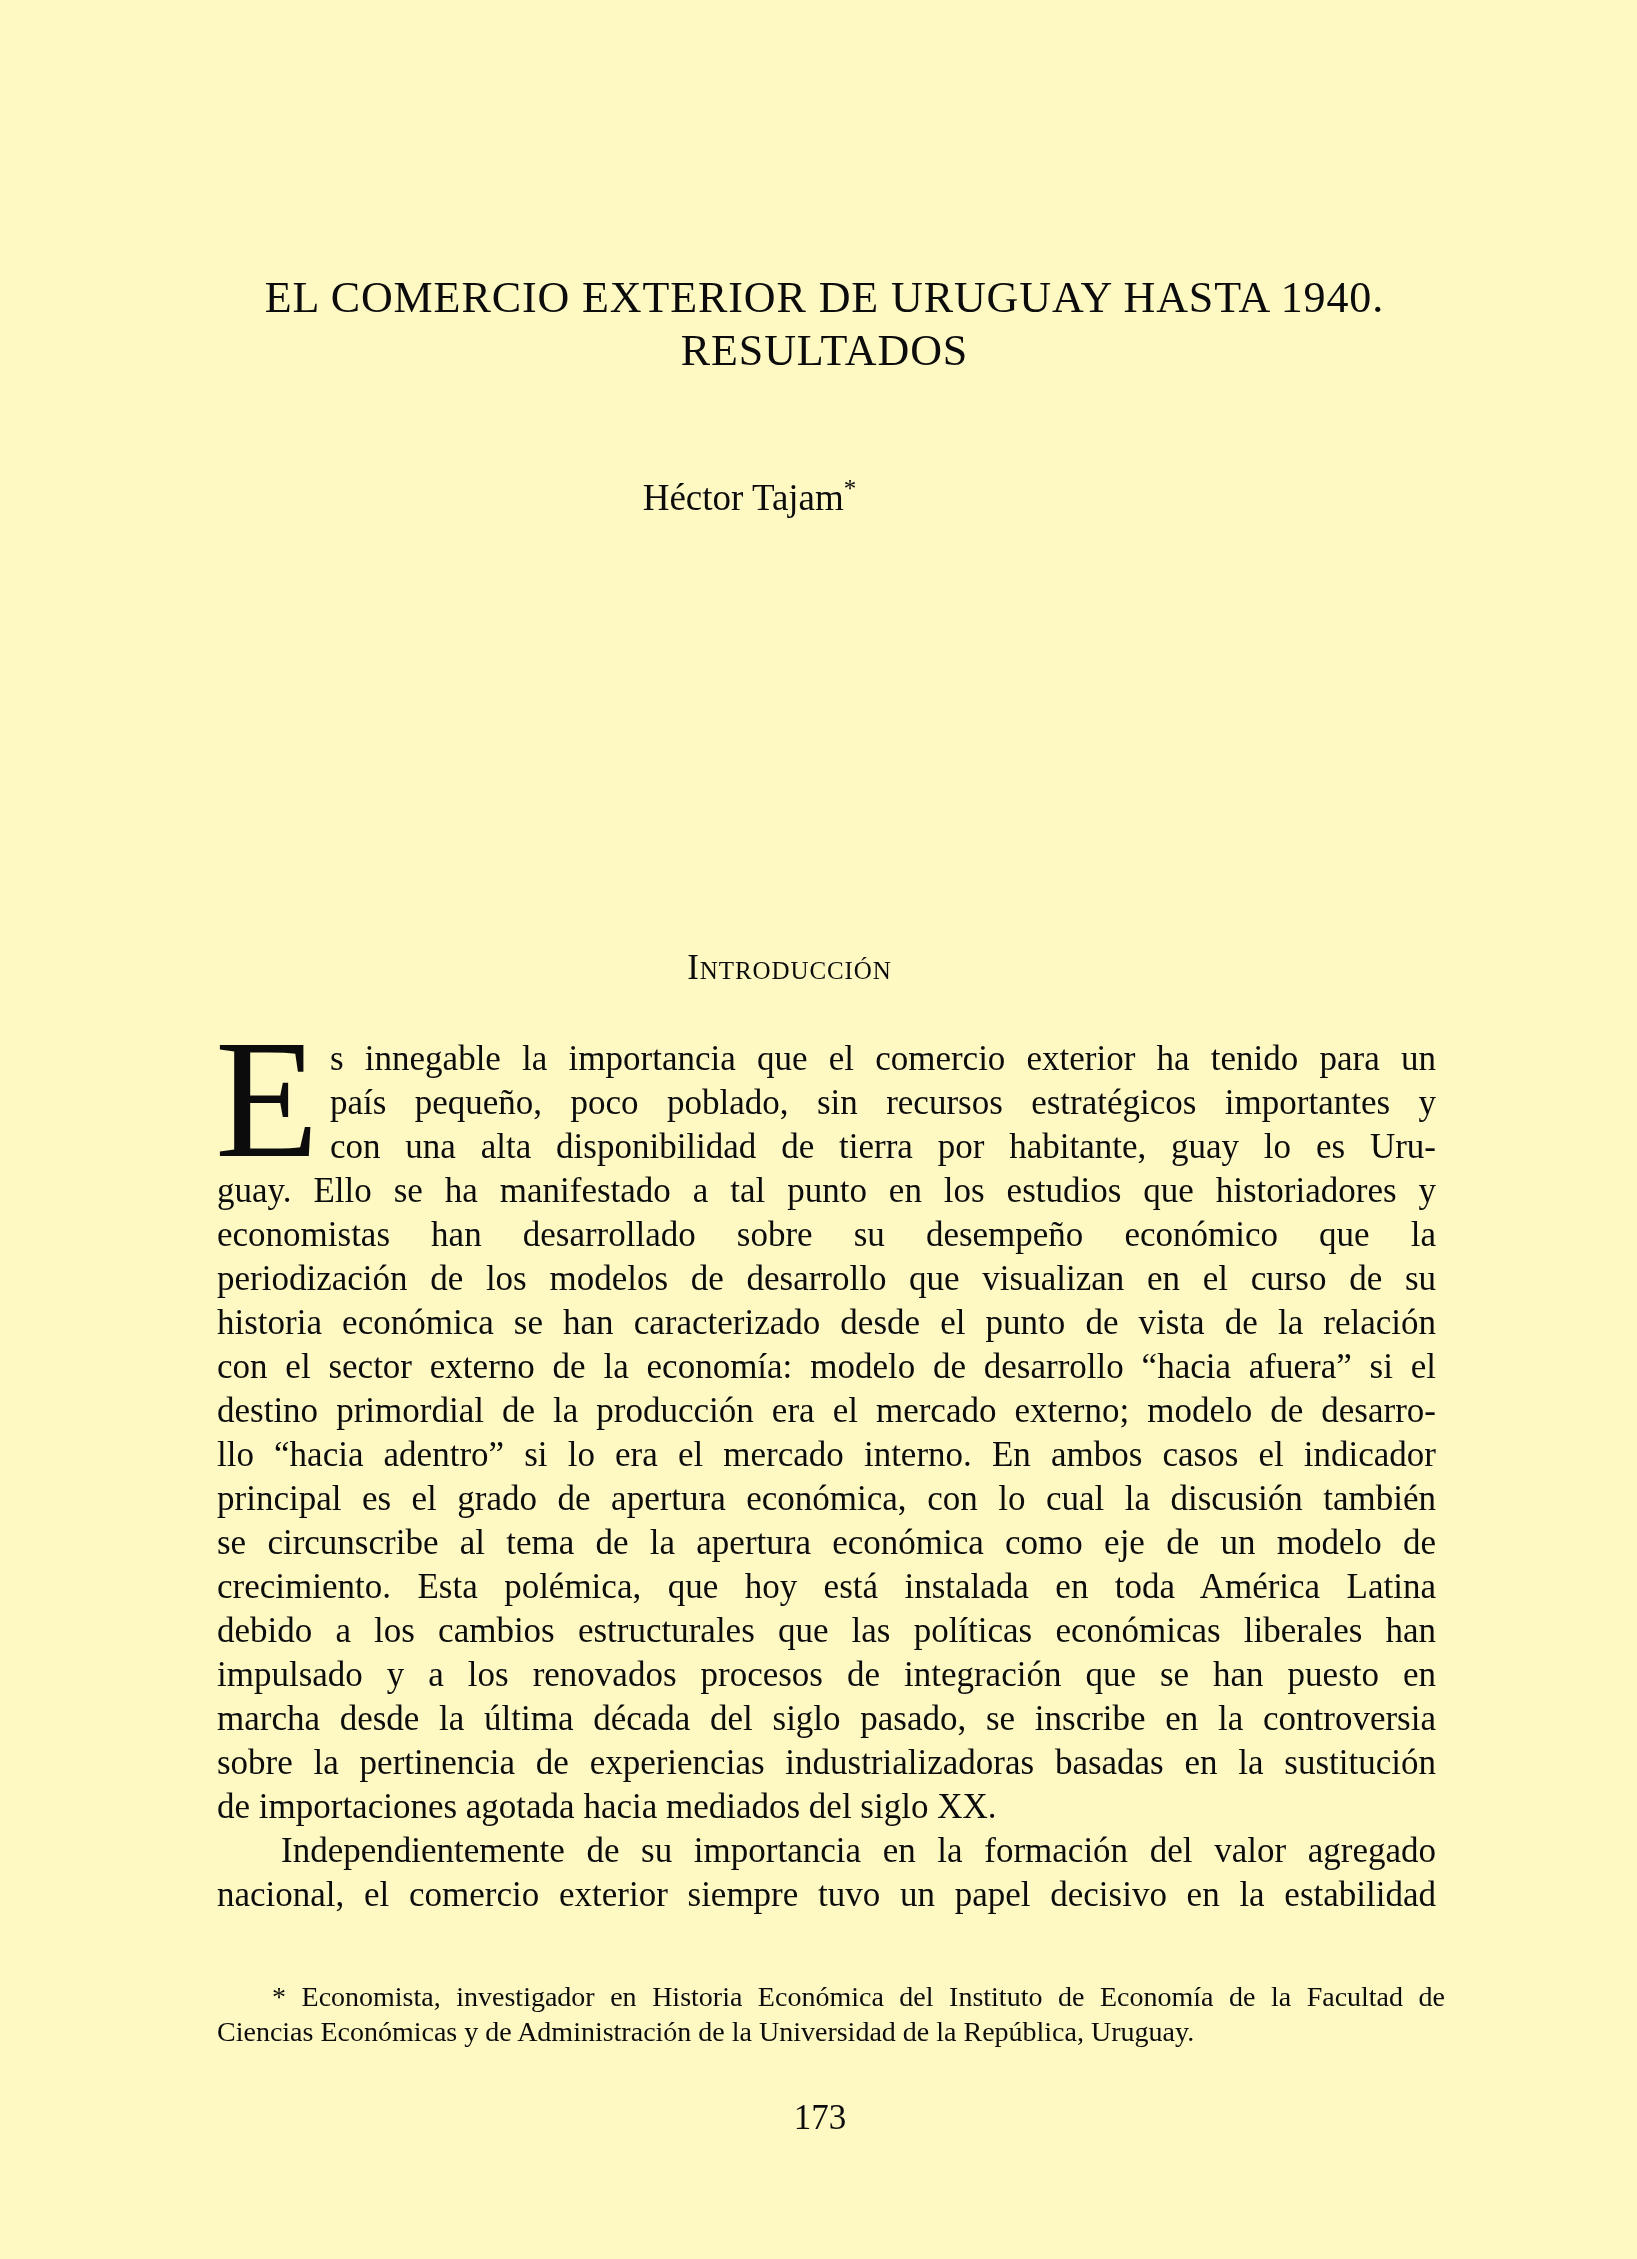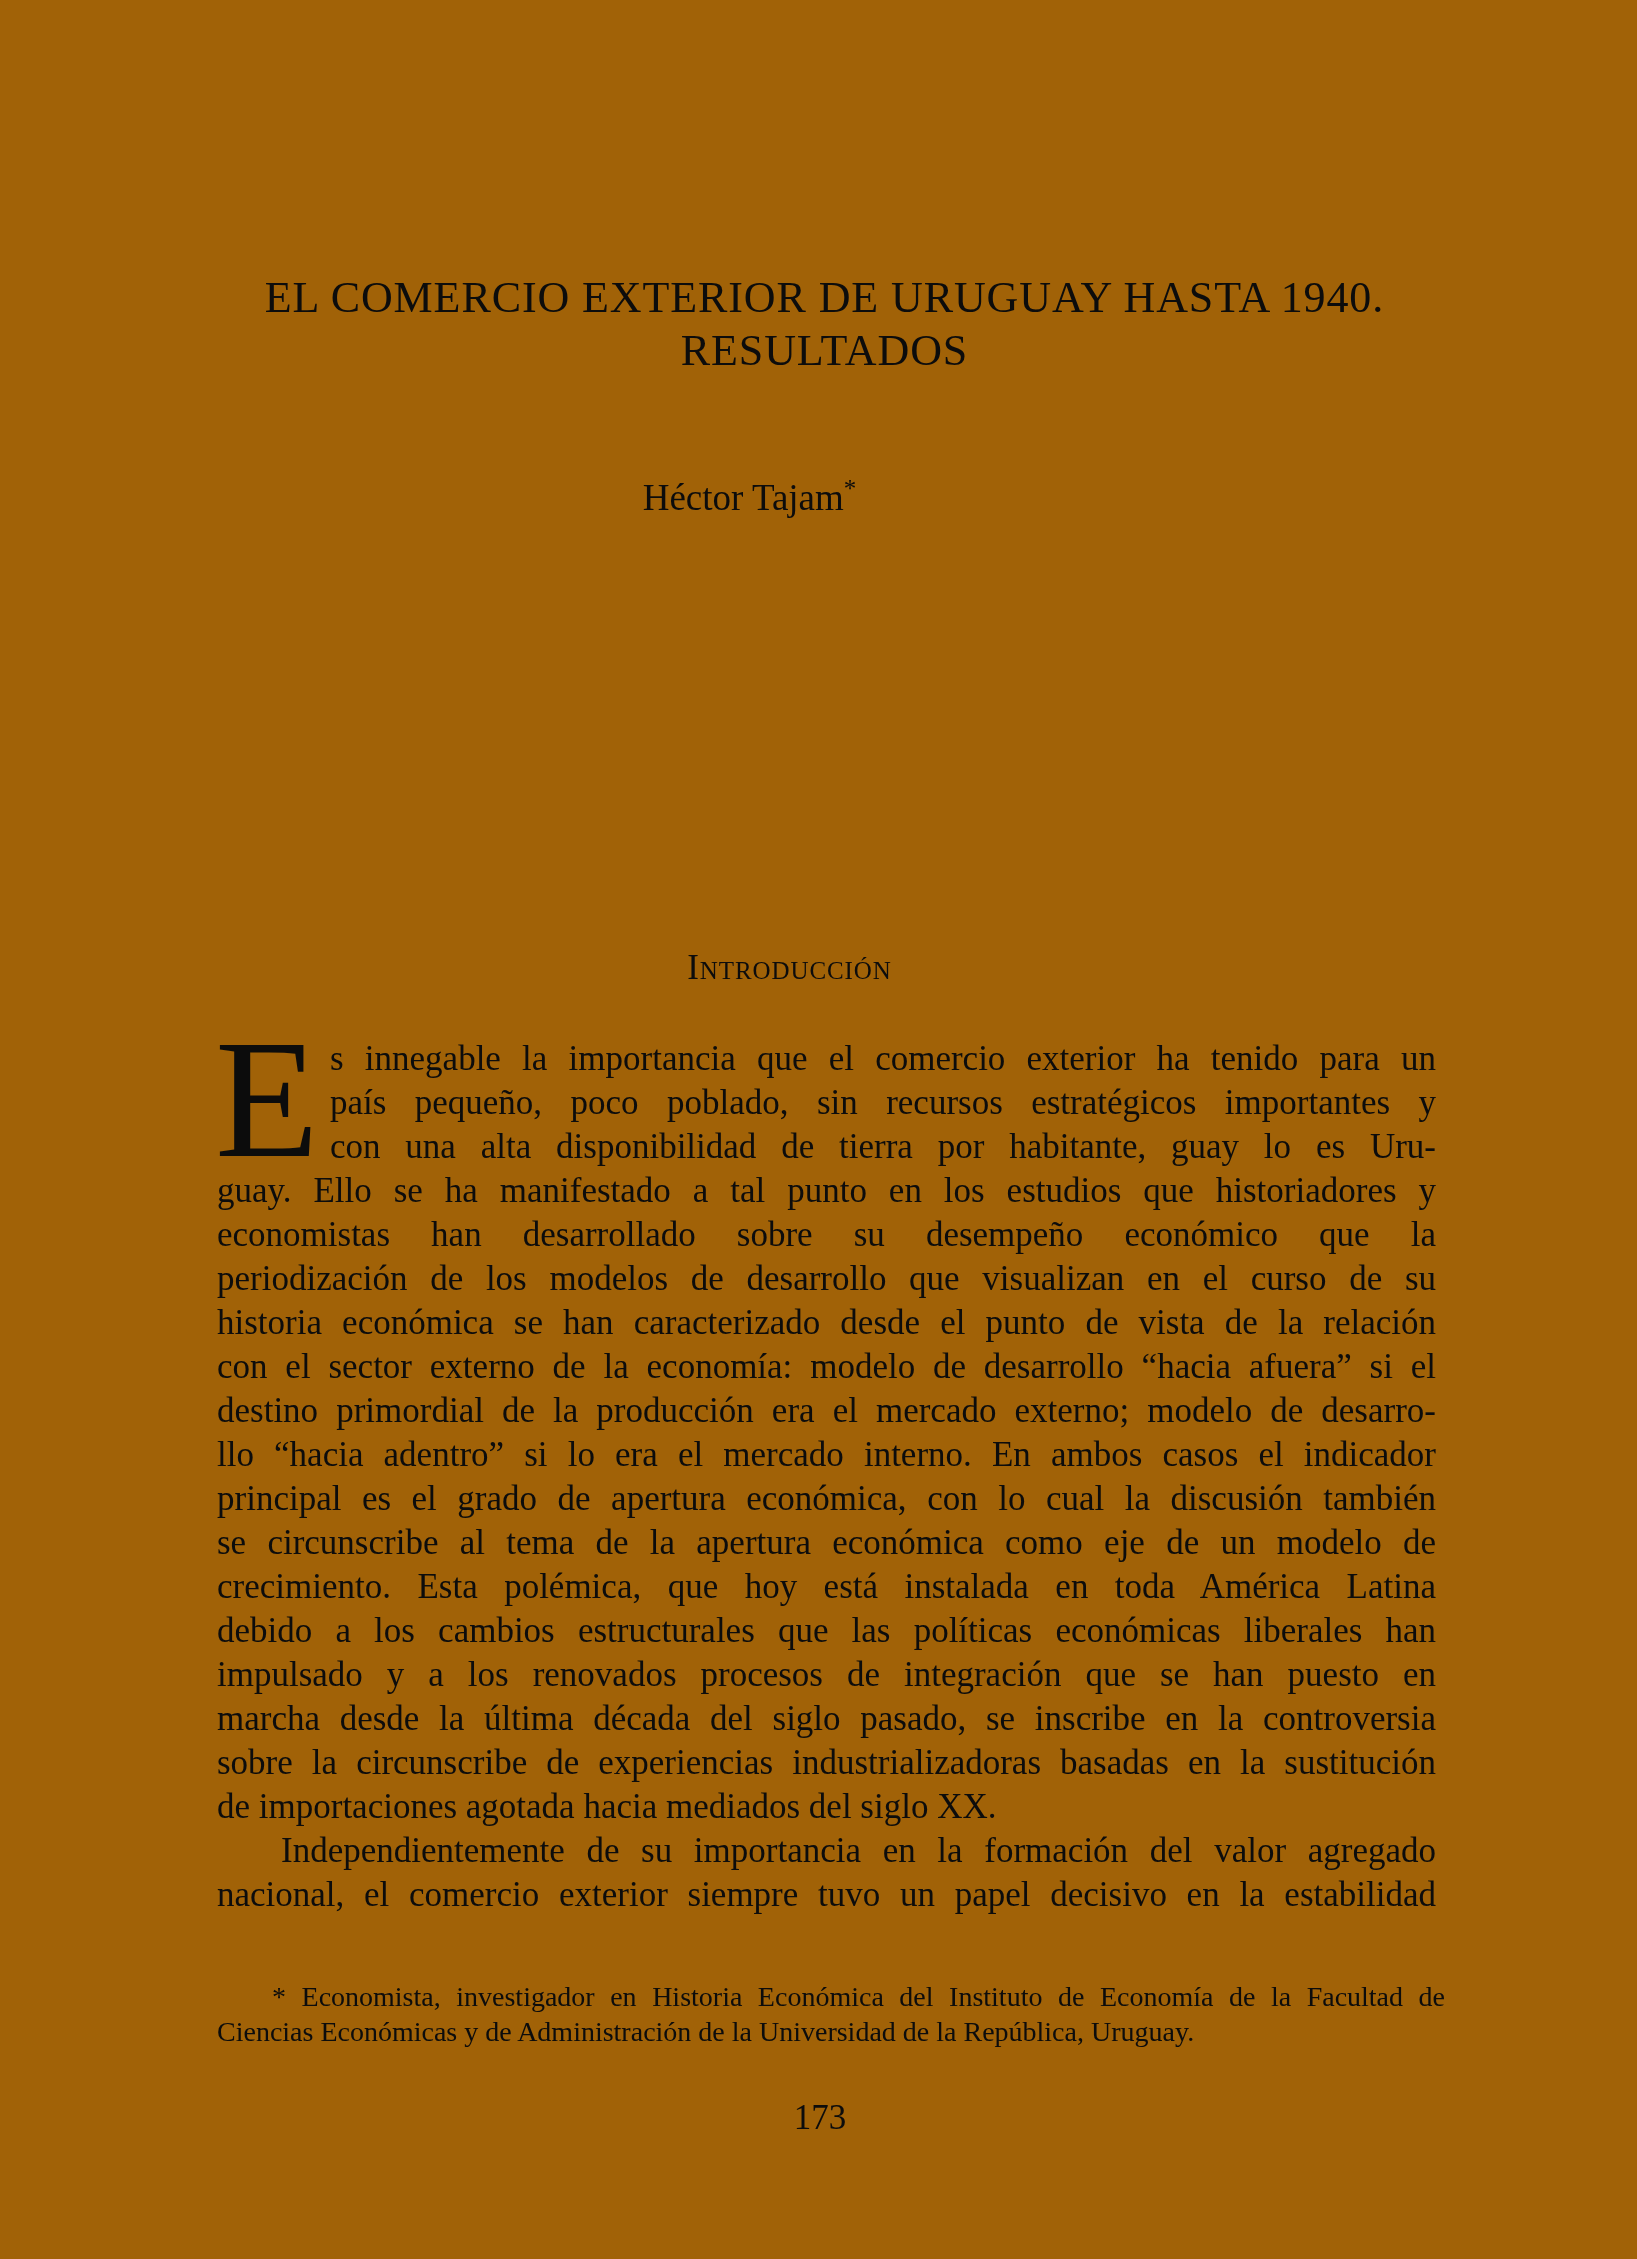--- a/index.html
+++ b/index.html
@@ -4,21 +4,21 @@
 <style>
   html, body {
     margin: 0;
     padding: 0;
     background: #ffffff;
   }
   .page {
     position: relative;
     width: 1638px;
     height: 2259px;
-    background: #a16207;
+    background: #fef9c3;
     color: #0c0c0c;
     font-family: "Liberation Serif", "DejaVu Serif", serif;
     overflow: hidden;
   }
   .title {
     position: absolute;
     left: 217px;
     top: 271px;
     width: 1215px;
     text-align: center;
@@ -127,21 +127,21 @@
       <div class="line">historia económica se han caracterizado desde el punto de vista de la relación</div>
       <div class="line">con el sector externo de la economía: modelo de desarrollo “hacia afuera” si el</div>
       <div class="line">destino primordial de la producción era el mercado externo; modelo de desarro-</div>
       <div class="line">llo “hacia adentro” si lo era el mercado interno. En ambos casos el indicador</div>
       <div class="line">principal es el grado de apertura económica, con lo cual la discusión también</div>
       <div class="line">se circunscribe al tema de la apertura económica como eje de un modelo de</div>
       <div class="line">crecimiento. Esta polémica, que hoy está instalada en toda América Latina</div>
       <div class="line">debido a los cambios estructurales que las políticas económicas liberales han</div>
       <div class="line">impulsado y a los renovados procesos de integración que se han puesto en</div>
       <div class="line">marcha desde la última década del siglo pasado, se inscribe en la controversia</div>
-      <div class="line">sobre la circunscribe de experiencias industrializadoras basadas en la sustitución</div>
+      <div class="line">sobre la pertinencia de experiencias industrializadoras basadas en la sustitución</div>
       <div class="line no-just">de importaciones agotada hacia mediados del siglo XX.</div>
       <div class="line" style="padding-left: 64px;">Independientemente de su importancia en la formación del valor agregado</div>
       <div class="line">nacional, el comercio exterior siempre tuvo un papel decisivo en la estabilidad</div>
     </div>
 
   <div class="footnote" id="footnote-lines">
       <div class="line" style="padding-left: 55px;">* Economista, investigador en Historia Económica del Instituto de Economía de la Facultad de</div>
       <div class="line no-just">Ciencias Económicas y de Administración de la Universidad de la República, Uruguay.</div>
     </div>
 

